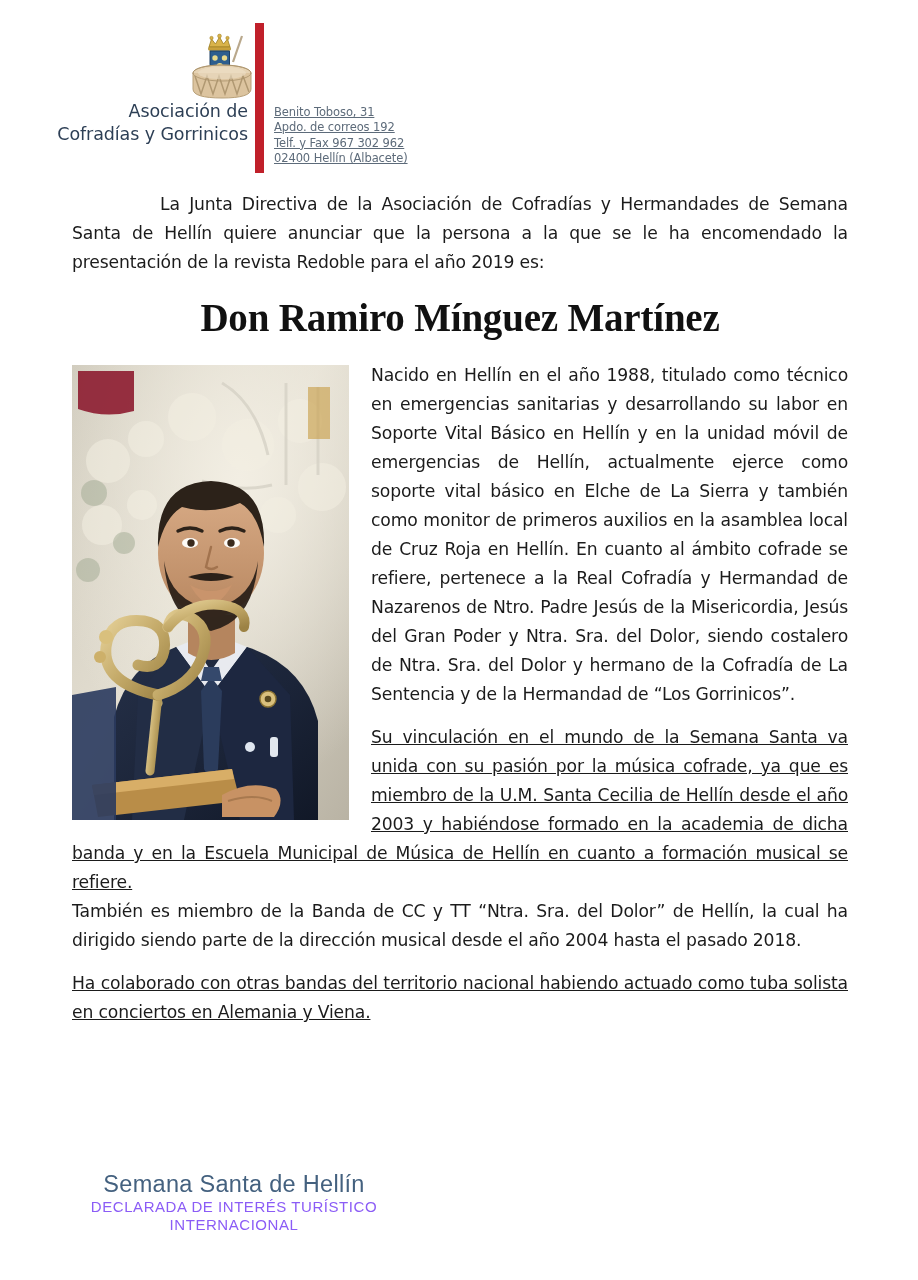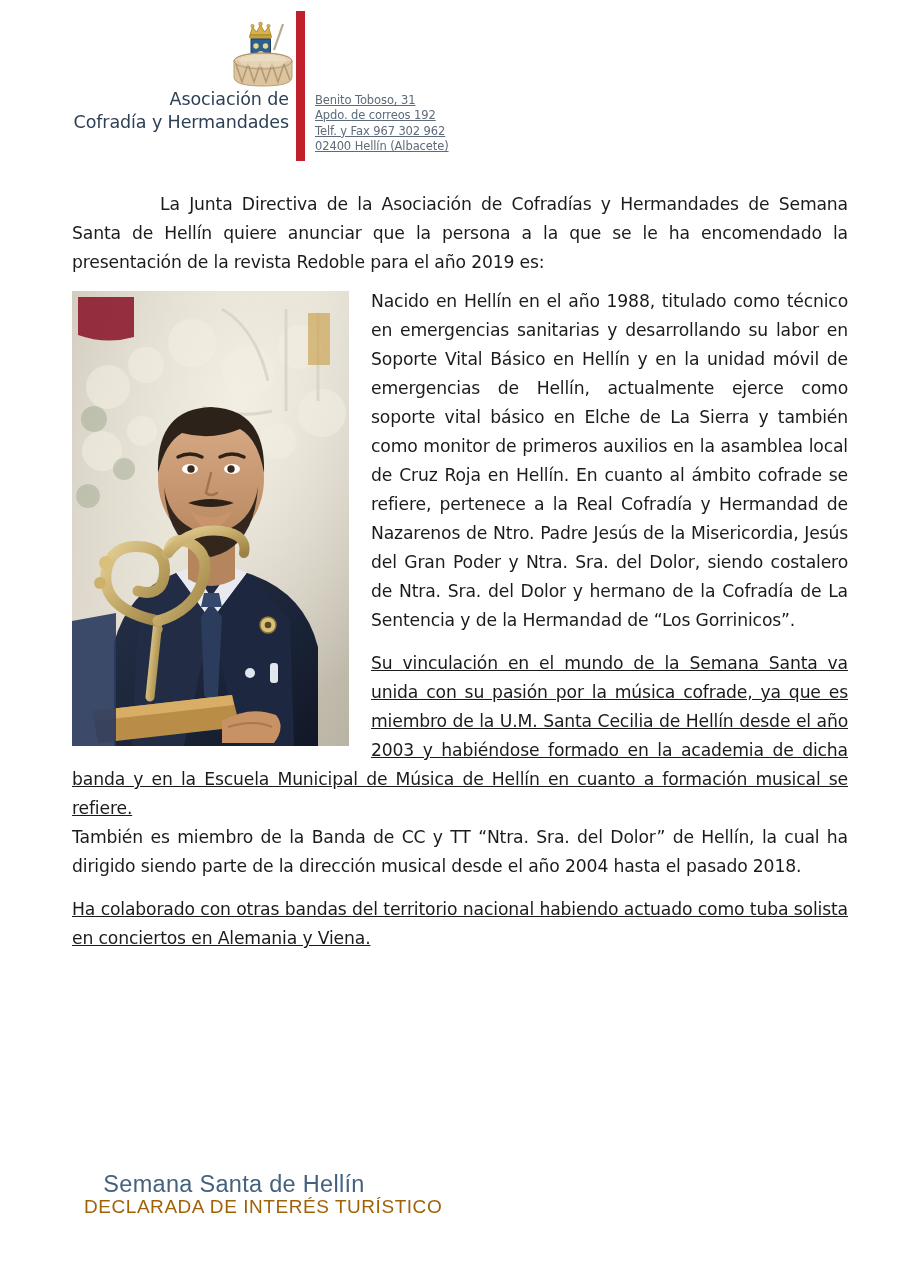--- a/index.html
+++ b/index.html
@@ -20,24 +20,23 @@
   .page {
     position: absolute;
     inset: 0;
     background: #ffffff;
   }
 
   
   .letterhead {
     position: absolute;
     left: 0;
-    top: 0;
+    top: 12px;
     width: 802px;
     height: 178px;
-    margin-left: 41px;
   }
 
   .crest {
     position: absolute;
     left: 186px;
     top: 16px;
     width: 72px;
     height: 76px;
   }
 
@@ -137,24 +136,24 @@
     font-size: 23.5px;
     line-height: 28px;
     font-weight: 400;
     color: #44617f;
     letter-spacing: 0.3px;
     white-space: nowrap;
   }
   .footer-logo .fl-sub {
     display: block;
     font-family: "Liberation Sans", sans-serif;
-    font-size: 19px;
+    font-size: 15px;
     line-height: 18px;
     font-weight: 400;
-    color: #a16207;
+    color: #8b5cf6;
     letter-spacing: 0.55px;
     white-space: nowrap;
   }
 
   .clearfix::after { content: ""; display: table; clear: both; }
 </style>
 </head>
 <body>
 
 <div class="page">
@@ -182,37 +181,38 @@
         <path d="M7 45 L7 61 Q7 70 36 70 Q65 70 65 61 L65 45" fill="none" stroke="#b8a078" stroke-width="1"></path>
 
         <path d="M9 48 L15 66 L21 48 L27 66 L33 48 L39 66 L45 48 L51 66 L57 48 L63 64" fill="none" stroke="#a8906a" stroke-width="1.5" opacity="0.85"></path>
         <ellipse cx="36" cy="45" rx="29" ry="8" fill="none" stroke="#a8906a" stroke-width="0.8"></ellipse>
         <ellipse cx="36" cy="45" rx="24" ry="6.2" fill="#efe2cb" opacity="0.55"></ellipse>
       </svg>
     </div>
 
     <div class="org-name">
       <span class="ln">Asociación de</span>
-      <span class="ln">Cofradía y Hermandades</span>
+      <span class="ln">Cofradías y Gorrinicos</span>
     </div>
 
     <div class="red-rule"></div>
 
     <div class="contact-block">
       <span class="ln">Benito Toboso, 31</span>
       <span class="ln">Apdo. de correos 192</span>
       <span class="ln">Telf. y Fax 967 302 962</span>
       <span class="ln">02400 Hellín (Albacete)</span>
     </div>
   </div>
 
   <div class="content">
 
     <p class="body-par lead">La Junta Directiva de la Asociación de Cofradías y Hermandades de Semana Santa de Hellín quiere anunciar que la persona a la que se le ha encomendado la presentación de la revista Redoble para el año 2019 es:</p>
 
+    <div class="honoree">Don Ramiro Mínguez Martínez</div>
 
     <div class="clearfix">
       <div class="photo">
         <svg viewBox="0 0 277 455" xmlns="http://www.w3.org/2000/svg" preserveAspectRatio="xMidYMid slice">
           <defs>
             <linearGradient id="bgFloral" x1="0" y1="0" x2="1" y2="1">
               <stop offset="0%" stop-color="#cfcabc"></stop>
               <stop offset="45%" stop-color="#e2ddd0"></stop>
               <stop offset="100%" stop-color="#b9b3a4"></stop>
             </linearGradient>
@@ -325,15 +325,16 @@
     </div>
 
     <p class="body-par">También es miembro de la Banda de CC y TT “Ntra. Sra. del Dolor” de Hellín, la cual ha dirigido siendo parte de la dirección musical desde el año 2004 hasta el pasado 2018.</p>
 
     <p class="body-par">Ha colaborado con otras bandas del territorio nacional habiendo actuado como tuba solista en conciertos en Alemania y Viena.</p>
   </div>
 
   <div class="footer-logo">
     <span class="fl-main">Semana Santa de Hellín</span>
     <span class="fl-sub">DECLARADA DE INTERÉS TURÍSTICO</span>
+    <span class="fl-sub">INTERNACIONAL</span>
   </div>
 
 </div>
 
 </body></html>

